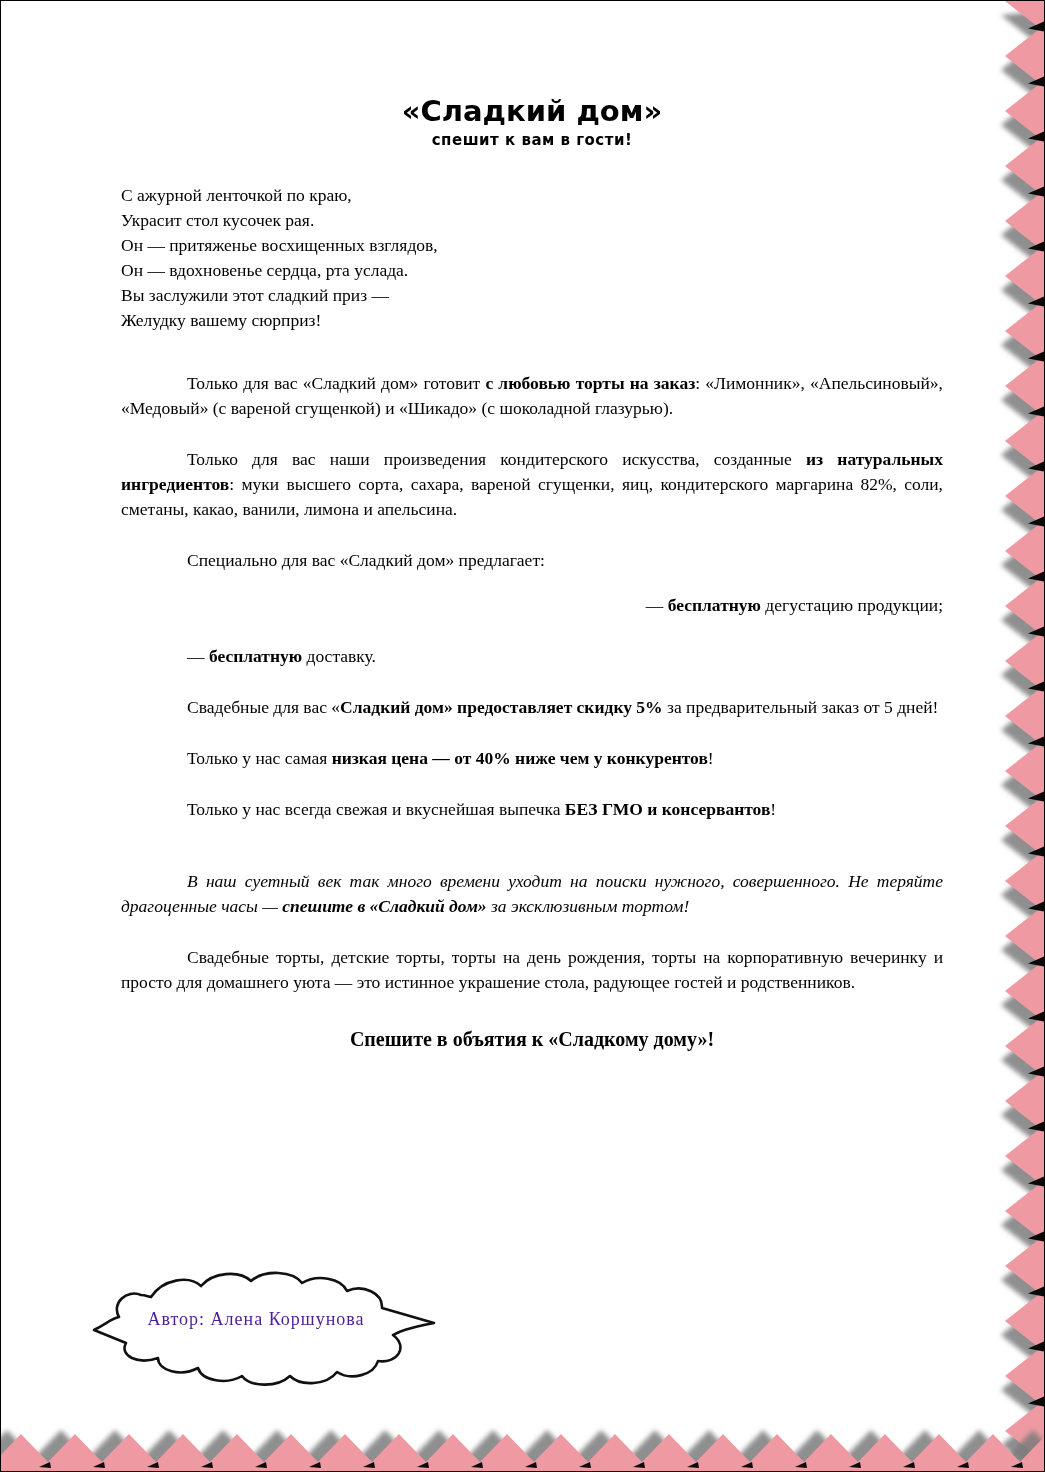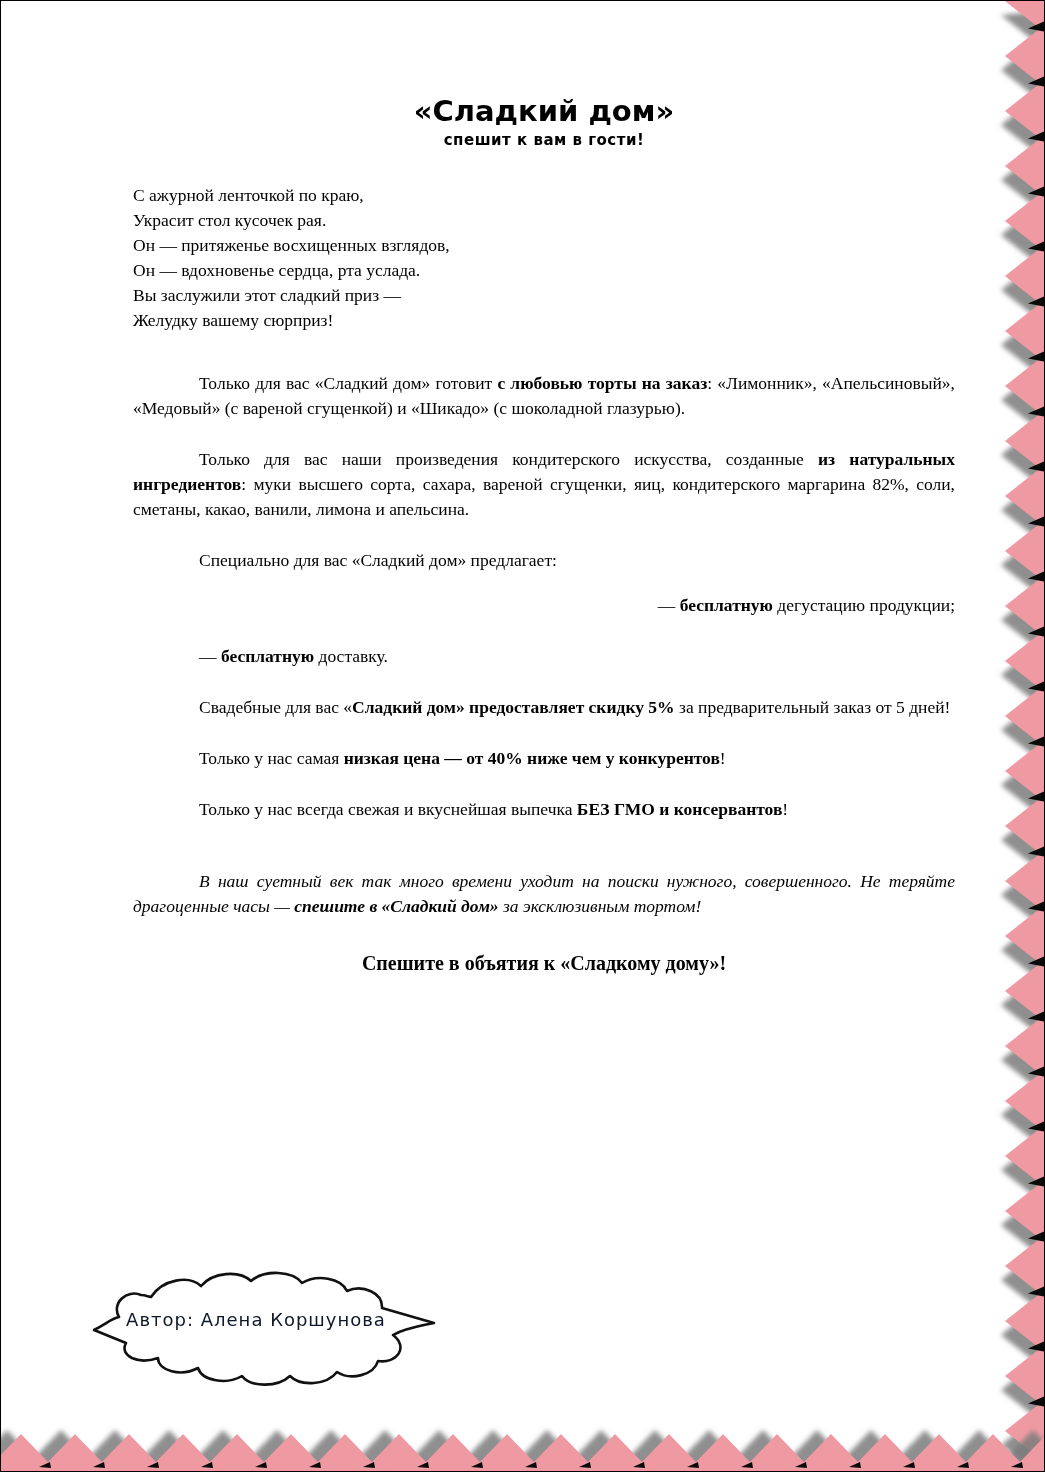--- a/index.html
+++ b/index.html
@@ -1,21 +1,21 @@
 <!DOCTYPE html>
 <html><head>
 <meta charset="utf-8">
 <style>
   html,body { margin:0; padding:0; background:#ffffff; }
   .page {
     position:relative; width:1045px; height:1472px; box-sizing:border-box;
     background:#ffffff; border:1px solid #000; overflow:hidden;
     font-family:"Liberation Serif", serif; color:#000;
   }
-  .content { position:absolute; left:132px; top:0; width:822px; z-index:1; }
+  .content { position:absolute; left:120px; top:0; width:822px; z-index:1; }
   .title {
     margin:94px 0 0; text-align:center;
     font-family:"DejaVu Sans", sans-serif; font-weight:bold;
     font-size:29px; line-height:32px;
   }
   .subtitle {
     margin:2px 0 0; text-align:center;
     font-family:"DejaVu Sans", sans-serif; font-weight:bold;
     font-size:15px; line-height:22px; letter-spacing:0.5px;
   }
@@ -135,20 +135,21 @@
     <div id="paragraphs">
         <div class="para indent gap-md"><span>Только для вас «Сладкий дом» готовит </span><b>с любовью торты на заказ</b><span>: «Лимонник», «Апельсиновый», «Медовый» (с вареной сгущенкой) и «Шикадо» (с шоколадной глазурью).</span></div>
         <div class="para indent"><span>Только для вас наши произведения кондитерского искусства, созданные </span><b>из натуральных ингредиентов</b><span>: муки высшего сорта, сахара, вареной сгущенки, яиц, кондитерского маргарина 82%, соли, сметаны, какао, ванили, лимона и апельсина.</span></div>
         <div class="para indent left"><span>Специально для вас «Сладкий дом» предлагает:</span></div>
         <div class="para indent left gap-sm"><span>— </span><b>бесплатную</b><span> дегустацию продукции;</span></div>
         <div class="para indent left"><span>— </span><b>бесплатную</b><span> доставку.</span></div>
         <div class="para indent"><span>Свадебные для вас «</span><b>Сладкий дом» предоставляет скидку 5%</b><span> за предварительный заказ от 5 дней!</span></div>
         <div class="para indent left"><span>Только у нас самая </span><b>низкая цена — от 40% ниже чем у конкурентов</b><span>!</span></div>
         <div class="para indent left"><span>Только у нас всегда свежая и вкуснейшая выпечка </span><b>БЕЗ ГМО и консервантов</b><span>!</span></div>
         <div class="para indent gap-lg"><span>В наш суетный век так много времени уходит на поиски нужного, совершенного. Не теряйте драгоценные часы — </span><b>спешите в «Сладкий дом»</b><span> за эксклюзивным тортом!</span></div>
+        <div class="para indent"><span>Свадебные торты, детские торты, торты на день рождения, торты на корпоративную вечеринку и просто для домашнего уюта — это истинное украшение стола, радующее гостей и родственников.</span></div>
         <div class="para center gap-xl size-lg"><b>Спешите в объятия к «Сладкому дому»!</b></div>
       </div>
   </div>
 
   <div class="callout">
     <svg viewBox="0 0 352 132">
       <path id="cloudPath" fill="#ffffff" stroke="#111111" stroke-width="2.6" stroke-linejoin="round" d="M 62 28
            C 74 10 100 6 112 17
            C 124 3 150 1 162 12
            C 176 0 204 2 213 14
@@ -161,16 +162,16 @@
            C 238 116 212 118 201 107
            C 188 119 161 118 153 107
            C 138 116 113 112 109 99
            C 92 108 69 102 69 89
            C 49 96 30 87 37 74
            L 5 61
            C 20 53 22 50 30 48
            C 22 34 38 20 52 26
            C 55 26 58 27 62 28 Z"></path>
     </svg>
-    <div class="callout-text" style="color: #0f172a;">Автор: Алена Коршунова</div>
+    <div class="callout-text" style="color: #4c1d95; font-family: Liberation Serif, serif;">Автор: Алена Коршунова</div>
   </div>
 
 </div>
 
 </body></html>

